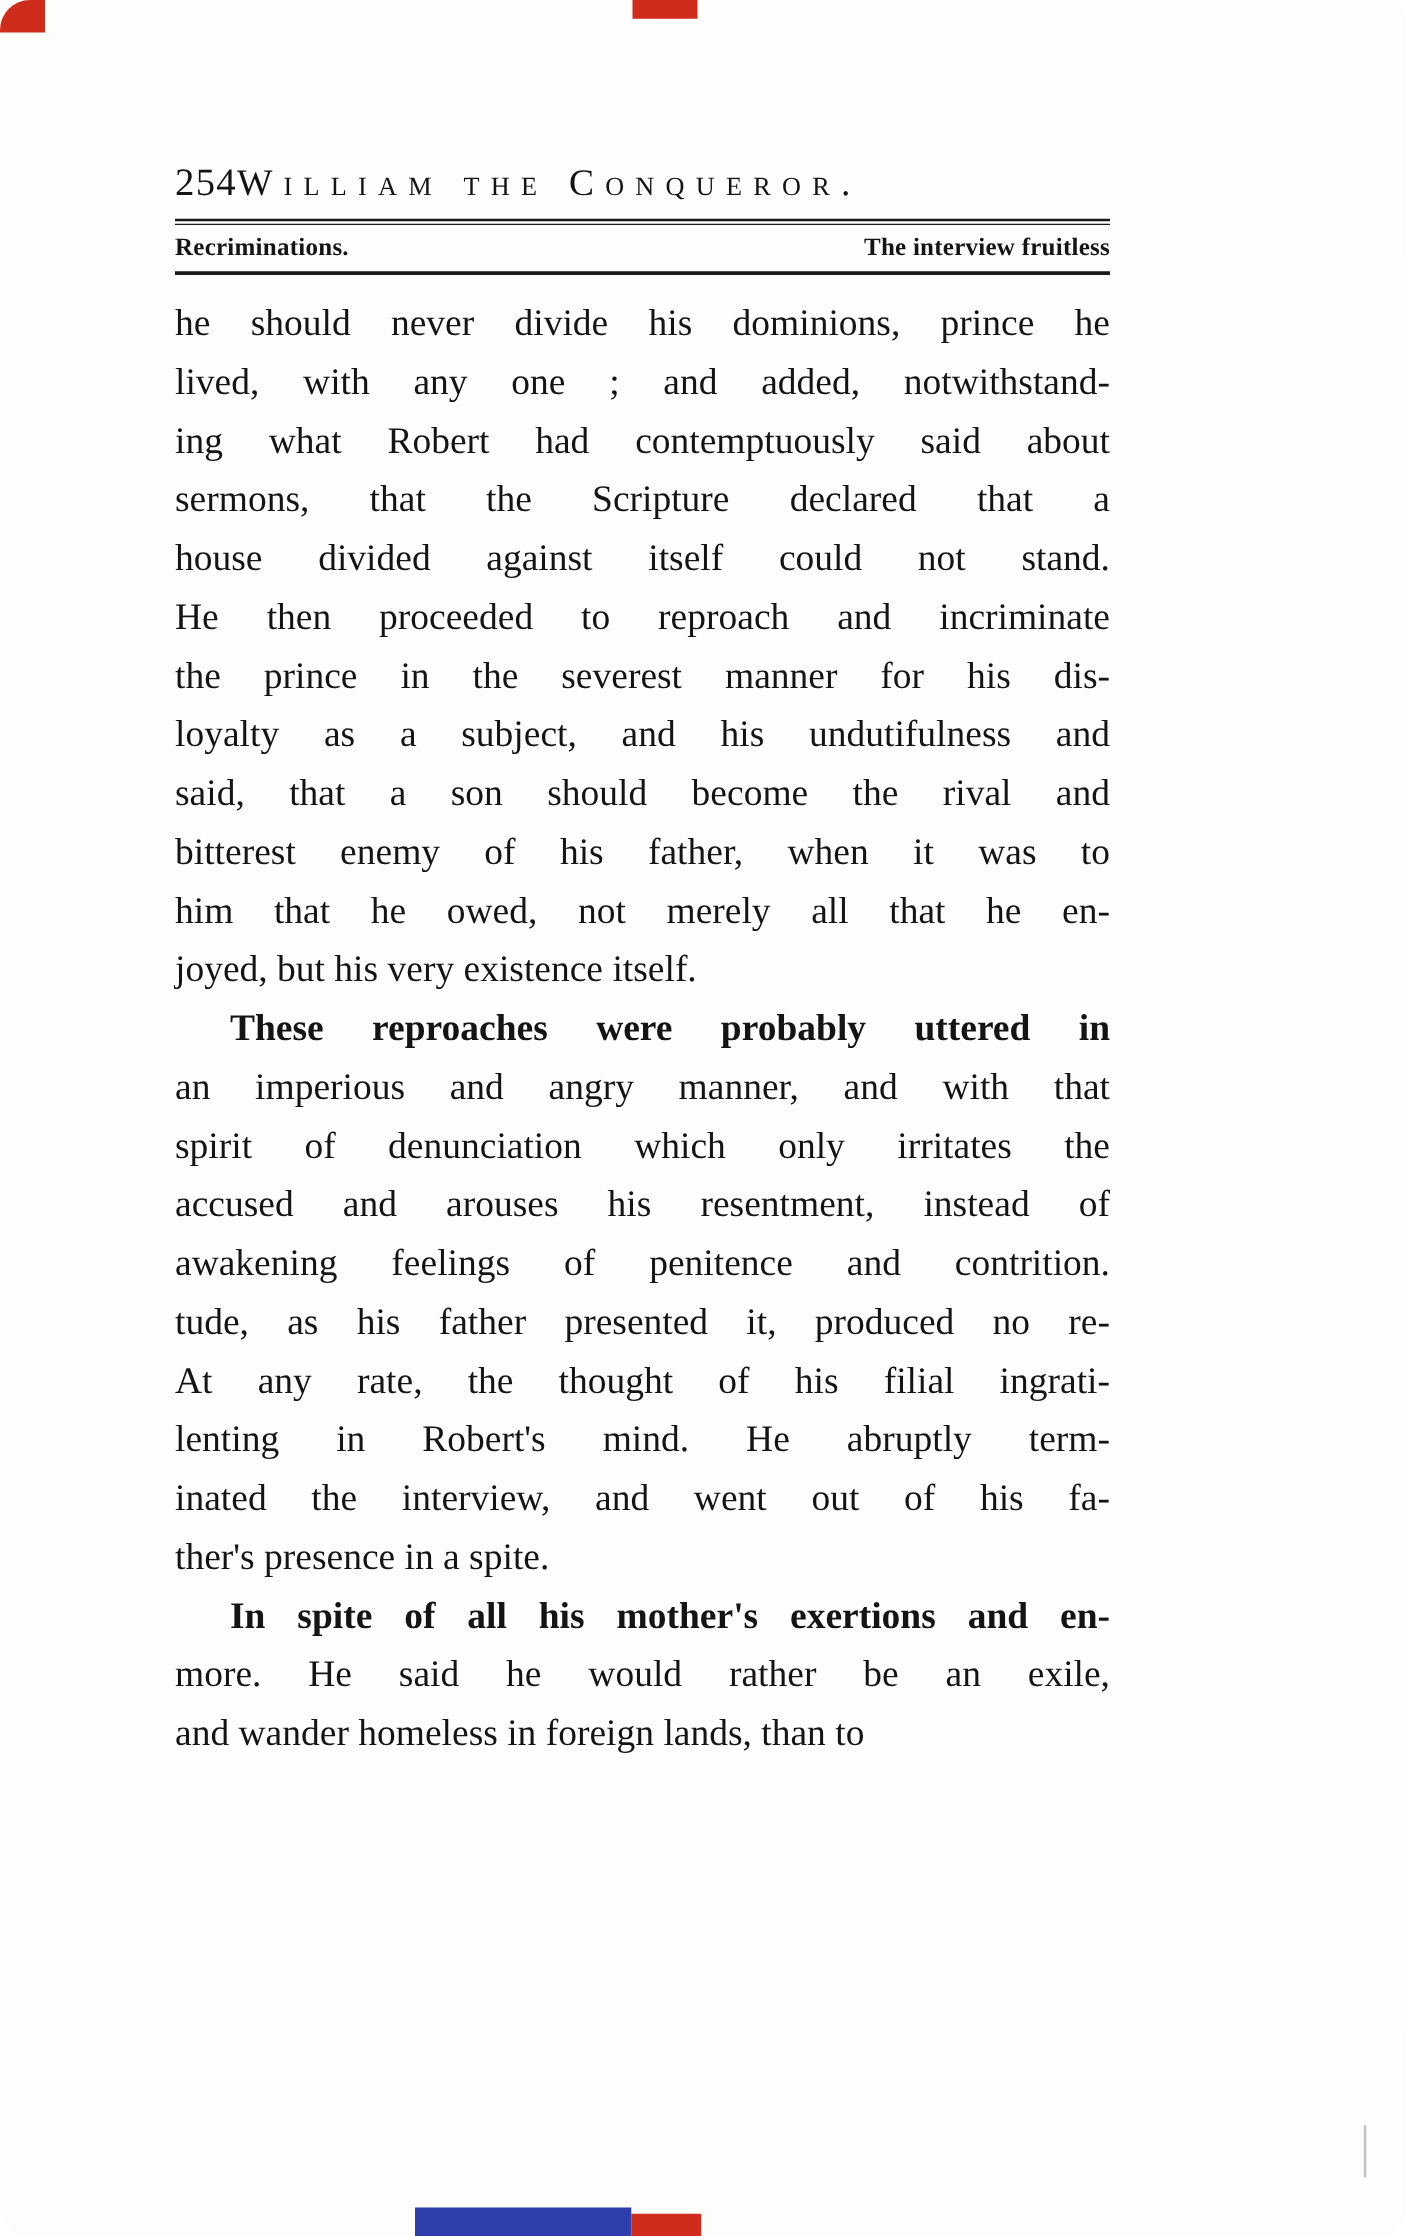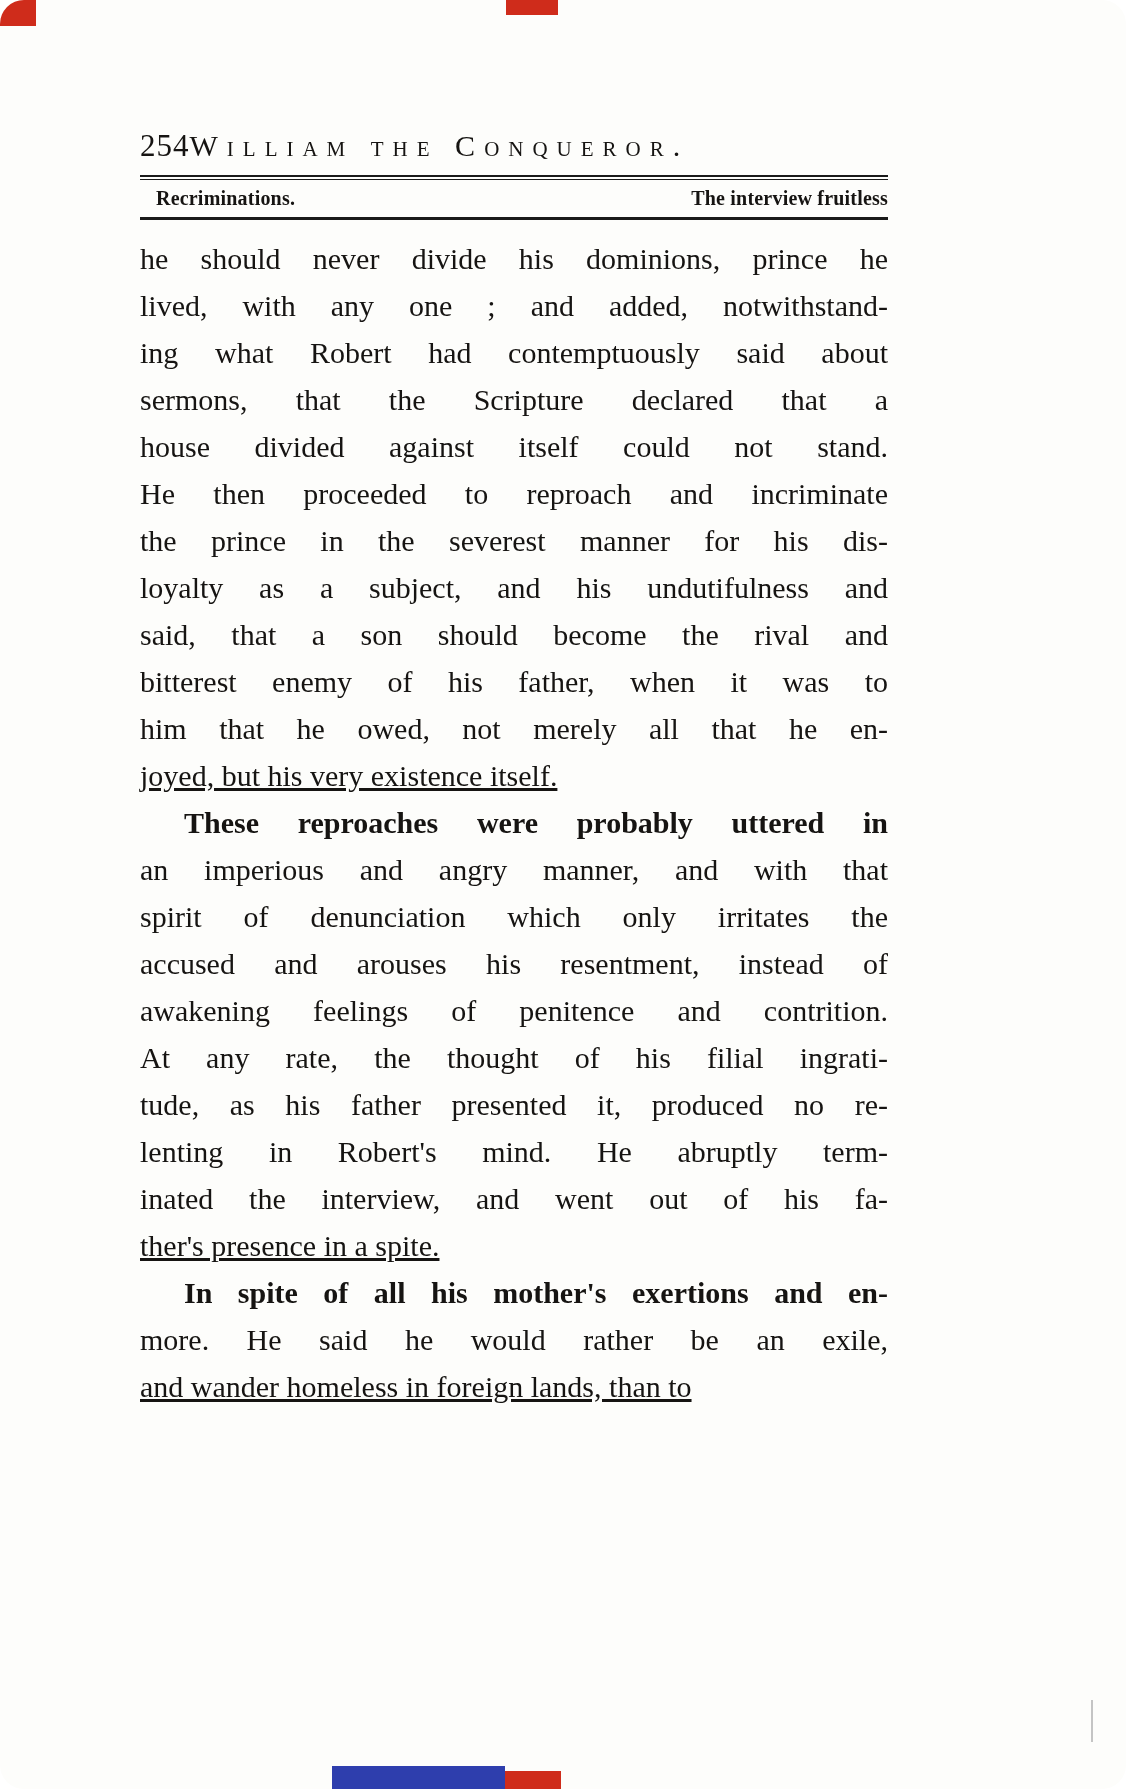--- a/index.html
+++ b/index.html
@@ -43,40 +43,38 @@
     border-bottom: 1px solid #1a1a1a;
   }
   .heads-row {
     display: flex;
     justify-content: space-between;
     align-items: baseline;
     margin-top: 7px;
     font-weight: bold;
     font-size: 20px;
     letter-spacing: 0.2px;
-    margin-left: 16px;
   }
   .rule-heavy {
     margin-top: 7px;
     border-top: 3px solid #1a1a1a;
   }
   .body-text {
     margin-top: 15px;
     font-size: 30px;
     line-height: 47px;
   }
   .line {
     text-align: justify;
     text-align-last: justify;
     -moz-text-align-last: justify;
     white-space: normal;
   }
   .line.last {
     text-align-last: left;
-    text-decoration: underline;
     -moz-text-align-last: left;
   }
   .line.indent {
     text-indent: 44px;
     font-weight: bold;
   }
   
   .artifact { position: absolute; }
   .artifact-top-left   { left: 0;     top: 0;      width: 36px;  height: 26px; background: #cf2c1b; }
   .artifact-top-mid    { left: 506px; top: 0;      width: 52px;  height: 15px; background: #cf2c1b; }
@@ -122,22 +120,22 @@
         <div class="line">loyalty as a subject, and his undutifulness and</div>
         <div class="line">said, that a son should become the rival and</div>
         <div class="line">bitterest enemy of his father, when it was to</div>
         <div class="line">him that he owed, not merely all that he en-</div>
         <div class="line last">joyed, but his very existence itself.</div>
         <div class="line indent">These reproaches were probably uttered in</div>
         <div class="line">an imperious and angry manner, and with that</div>
         <div class="line">spirit of denunciation which only irritates the</div>
         <div class="line">accused and arouses his resentment, instead of</div>
         <div class="line">awakening feelings of penitence and contrition.</div>
+        <div class="line">tude, as his father presented it, produced no re-</div>
         <div class="line">At any rate, the thought of his filial ingrati-</div>
-        <div class="line">tude, as his father presented it, produced no re-</div>
         <div class="line">lenting in Robert's mind.  He abruptly term-</div>
         <div class="line">inated the interview, and went out of his fa-</div>
         <div class="line last">ther's presence in a spite.</div>
         <div class="line indent">In spite of all his mother's exertions and en-</div>
         <div class="line">more.  He said he would rather be an exile,</div>
         <div class="line last">and wander homeless in foreign lands, than to</div>
       </div>
 
   </div>
 </div>

